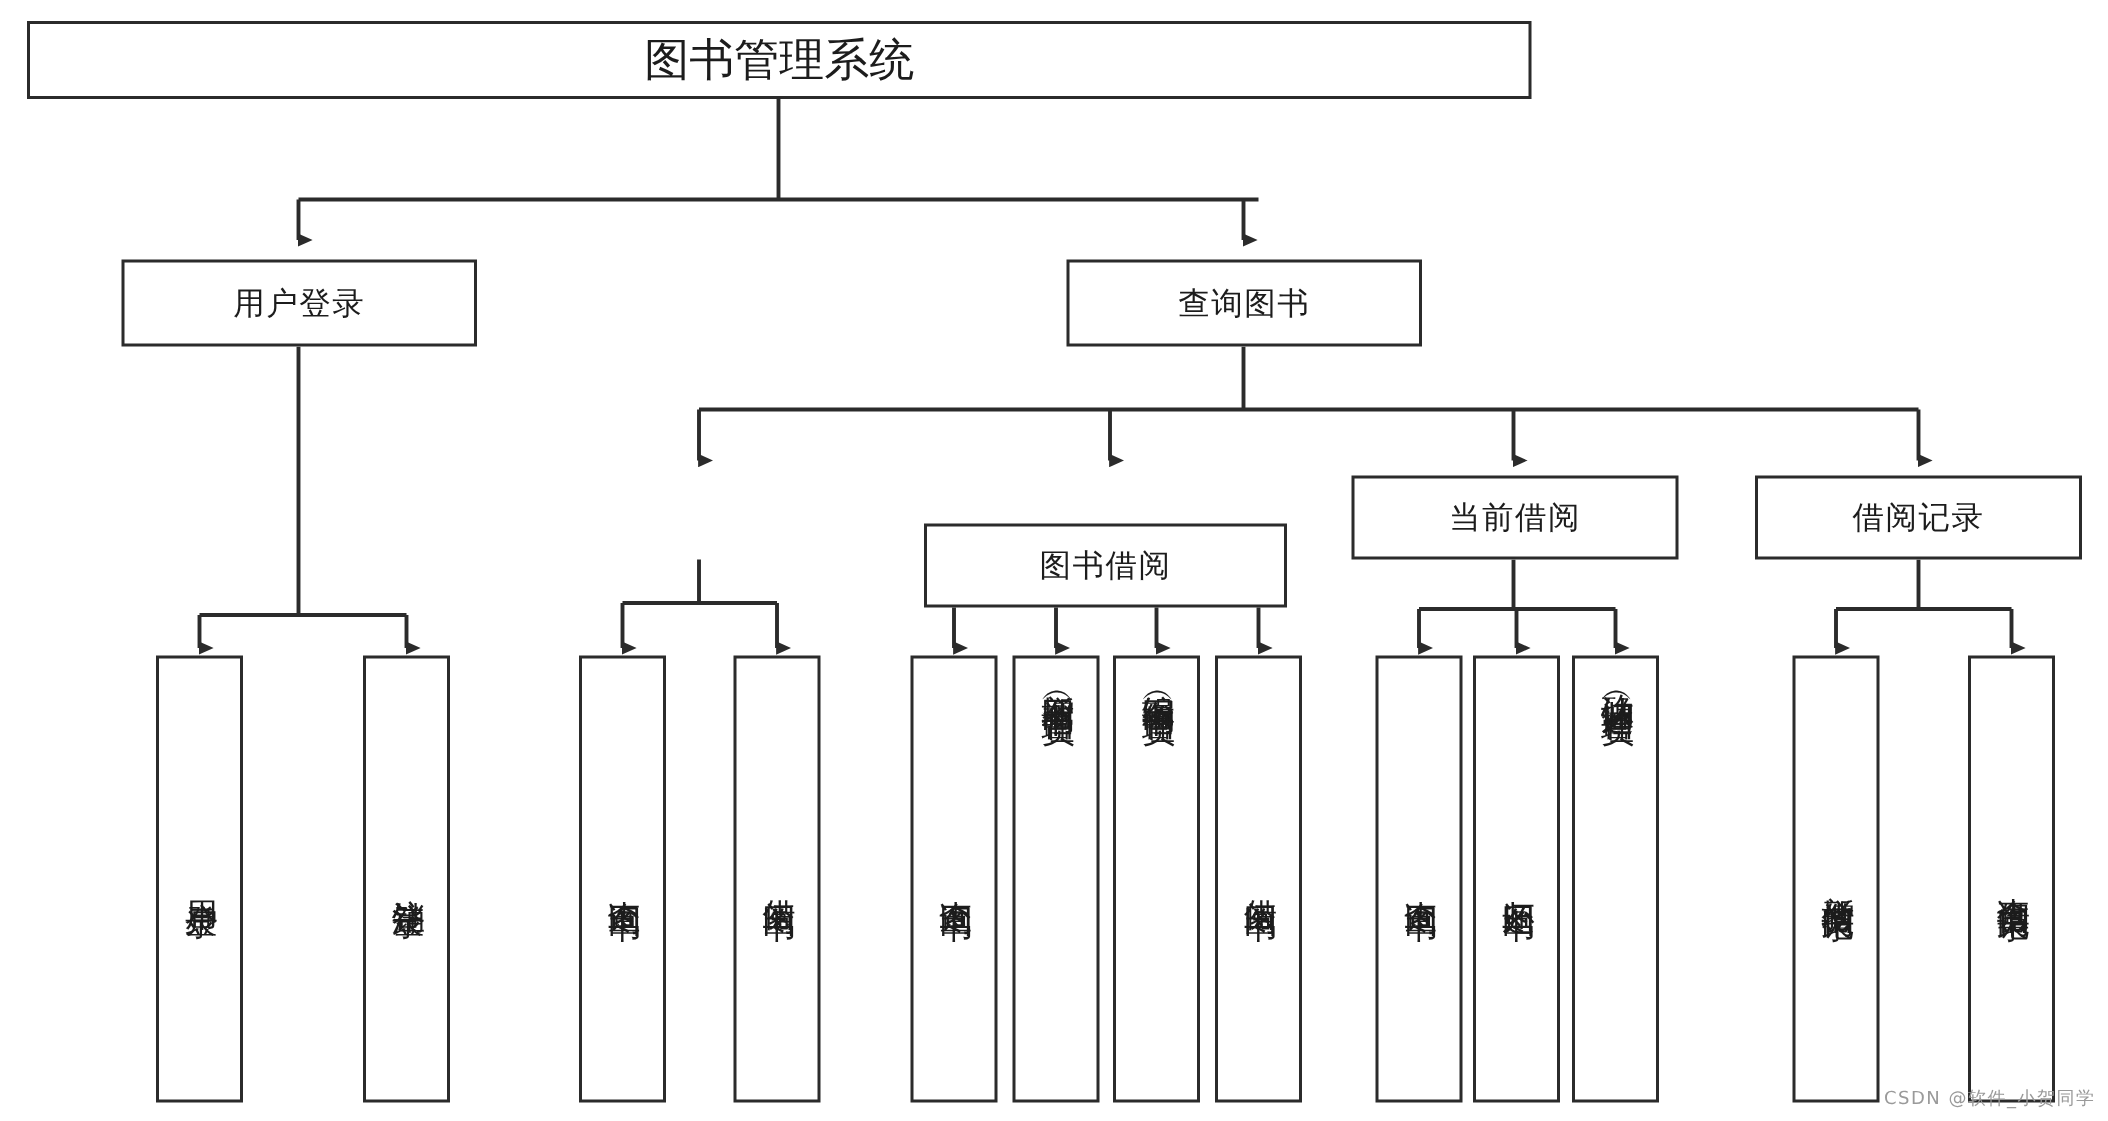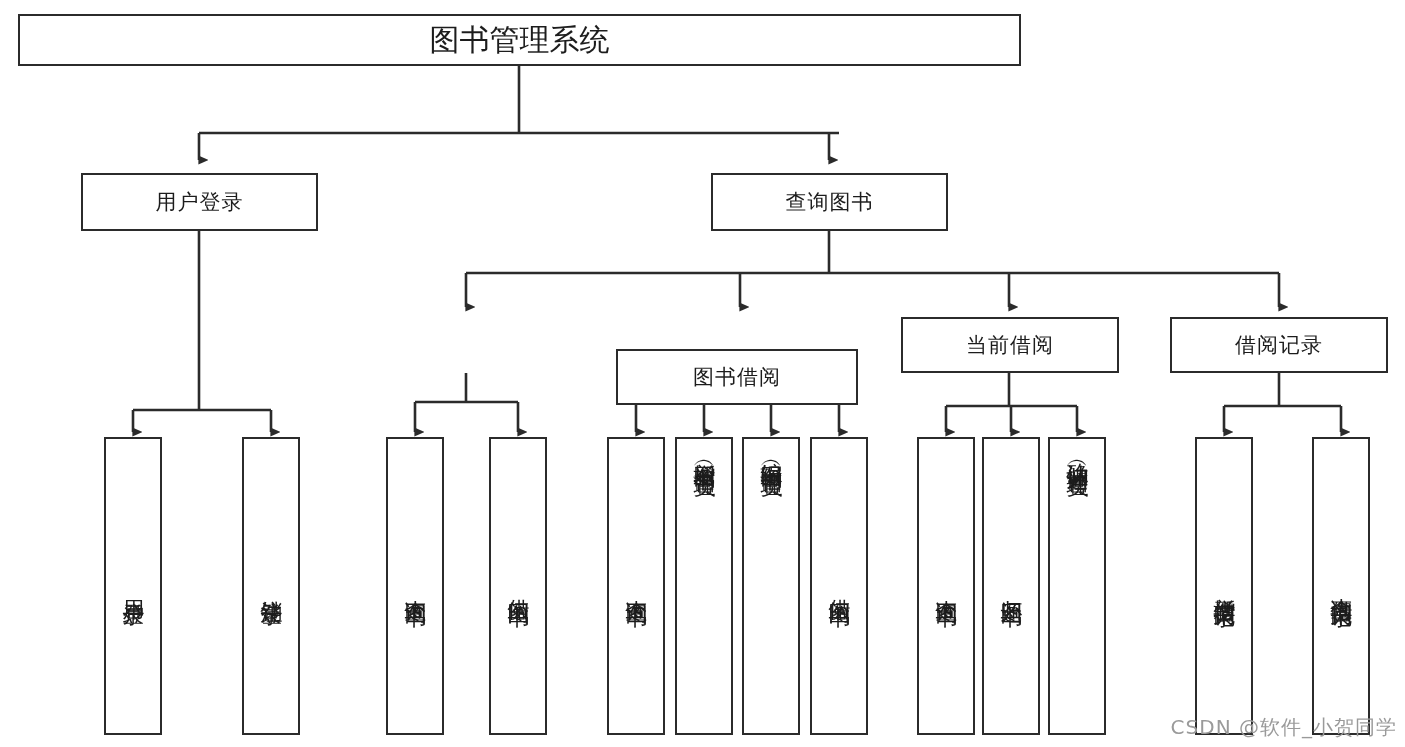--- a/index.html
+++ b/index.html
@@ -8,21 +8,21 @@
   svg.edges{position:absolute;left:0;top:0;width:1405px;height:747px;}
   .node{position:absolute;box-sizing:border-box;background:#ffffff;border:2px solid #2b2b2b;
         display:flex;align-items:center;justify-content:center;color:#1c1c1c;}
   .node.h{font-size:21px;letter-spacing:1px;}
   .node.root{font-size:30px;}
   .leaf{position:absolute;box-sizing:border-box;background:#ffffff;border:2px solid #2b2b2b;
         display:flex;align-items:center;justify-content:center;}
   .vtext{writing-mode:vertical-rl;text-orientation:upright;font-size:22px;line-height:1.22;
          letter-spacing:2px;color:#1c1c1c;white-space:nowrap;}
   .leaf.topalign{align-items:flex-start;padding-top:6px;}
-  .watermark{position:absolute;right:8px;bottom:6px;font-size:20px;color:#9a9a9a;
+  .watermark{position:absolute;right:8px;bottom:6px;font-size:12px;color:#9a9a9a;
              letter-spacing:1px;white-space:nowrap;}
 </style>
 </head>
 <body>
 
 <div id="stage">
 
   <svg class="edges" viewBox="0 0 1405 747" xmlns="http://www.w3.org/2000/svg">
     <defs>
       <marker id="arw" markerWidth="9" markerHeight="10" refX="4.5" refY="9.4" orient="auto-start-reverse" markerUnits="userSpaceOnUse">

